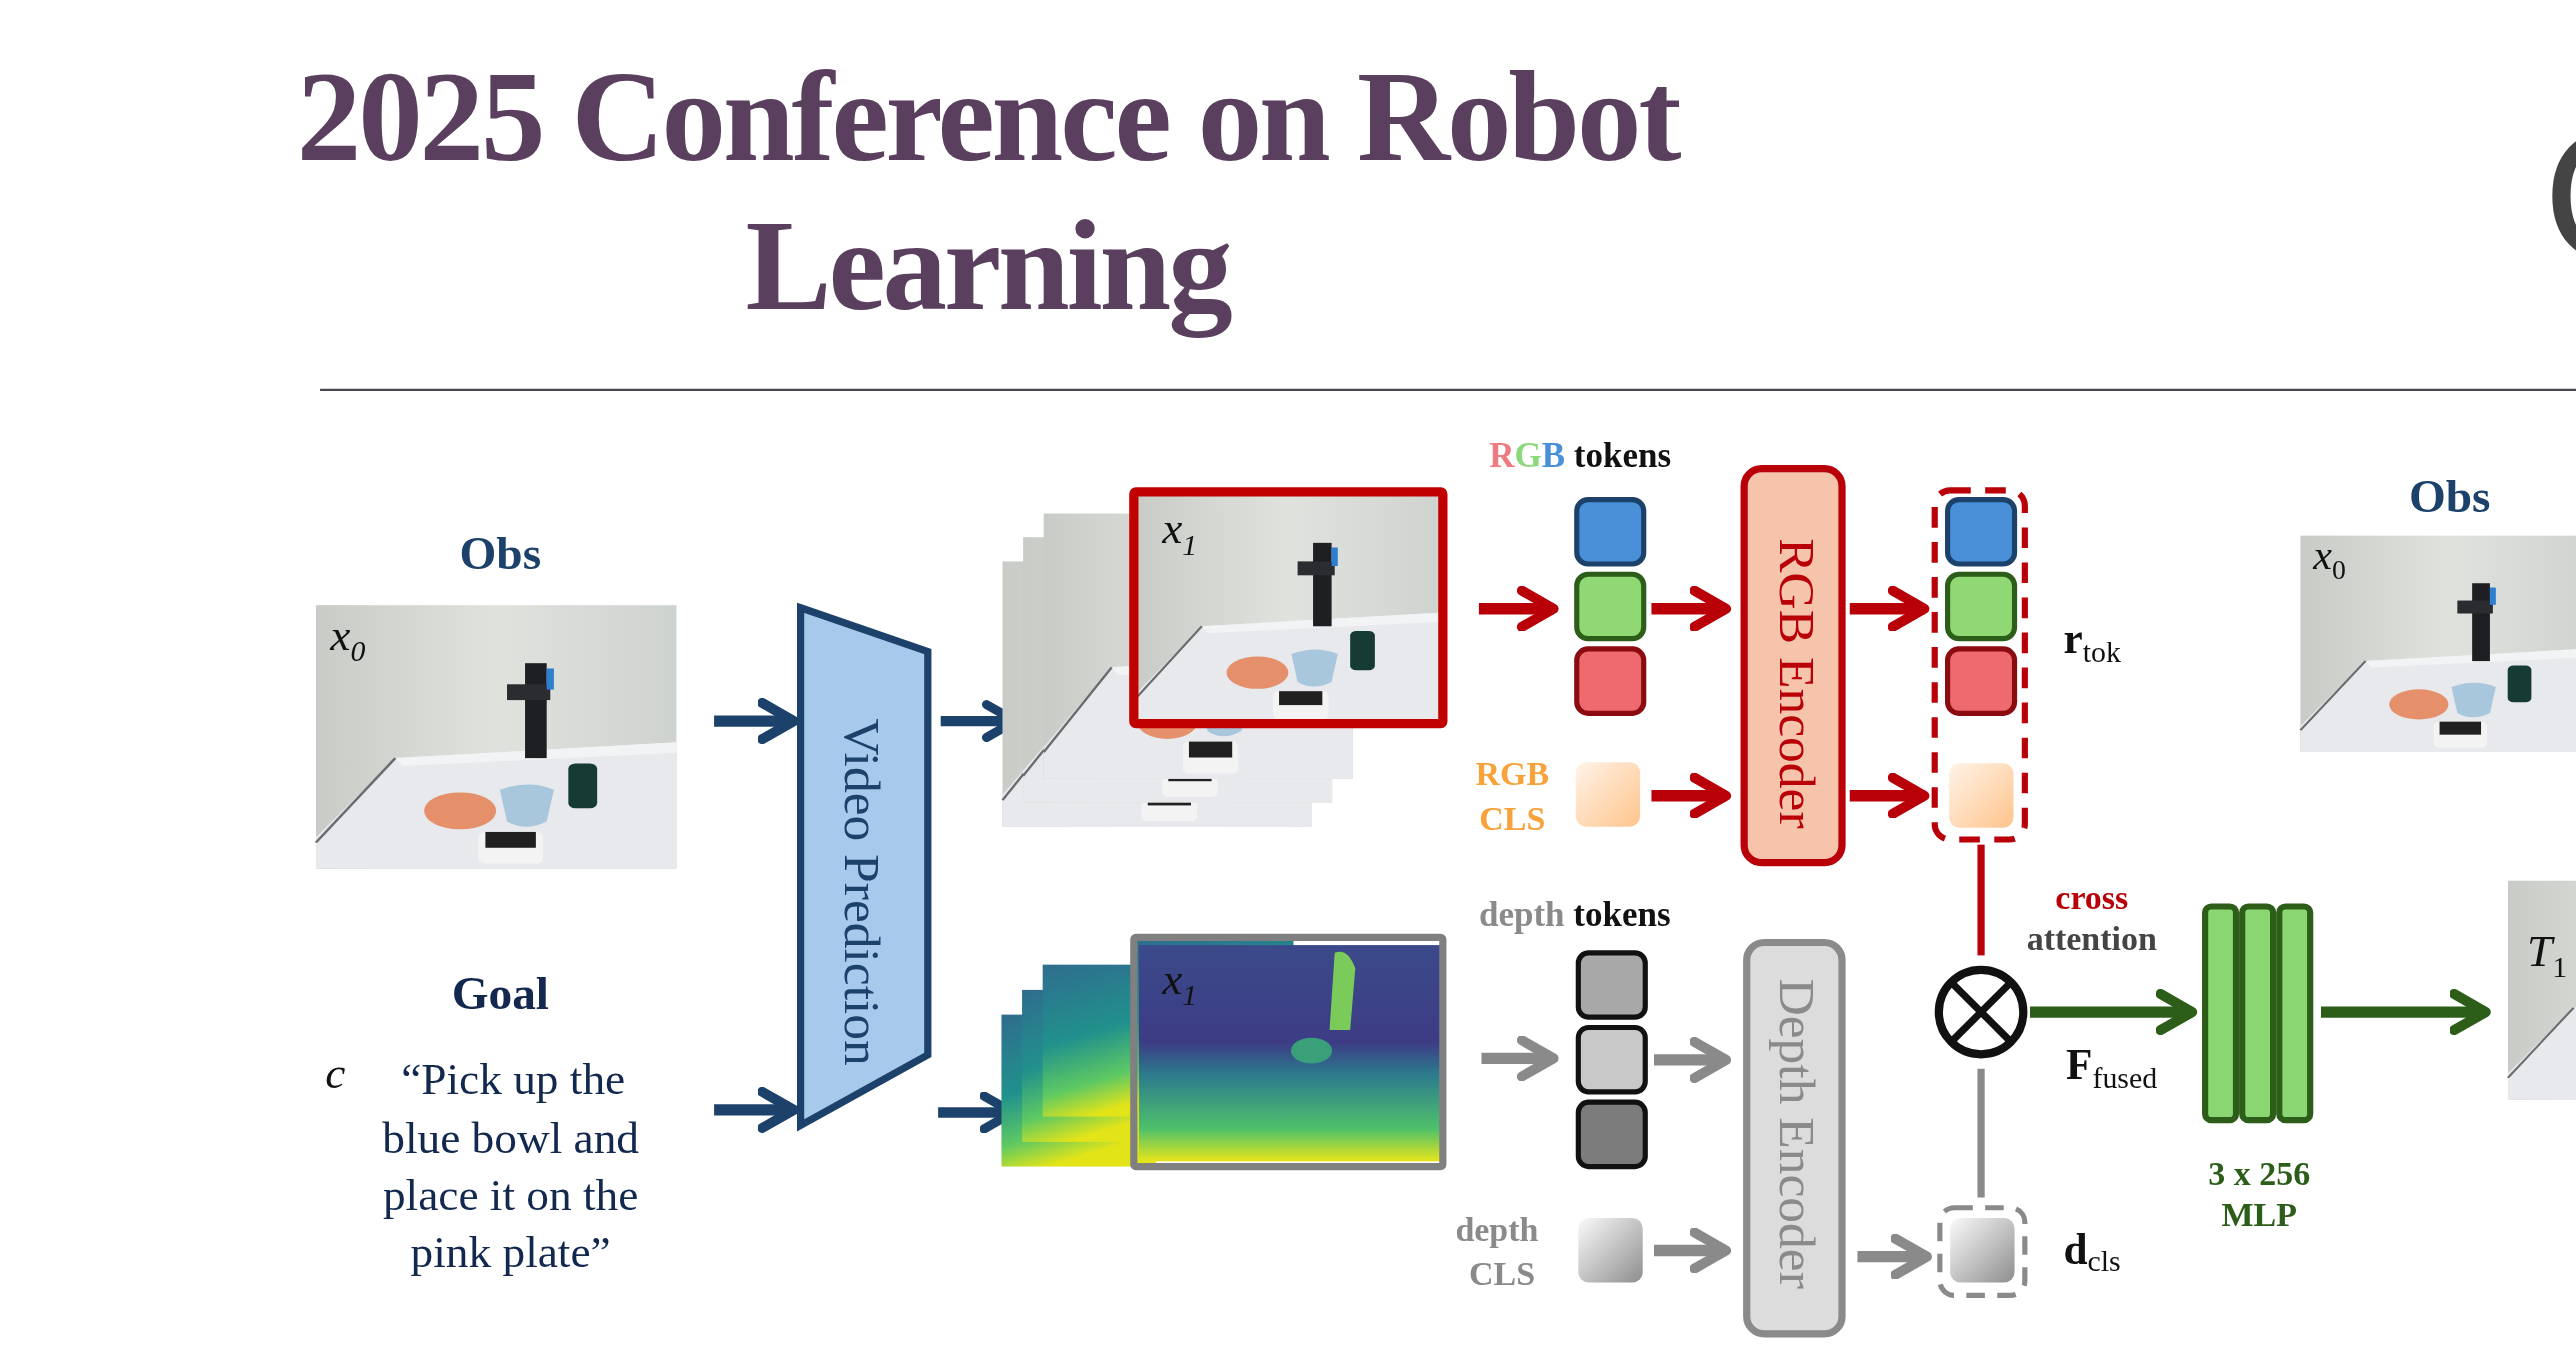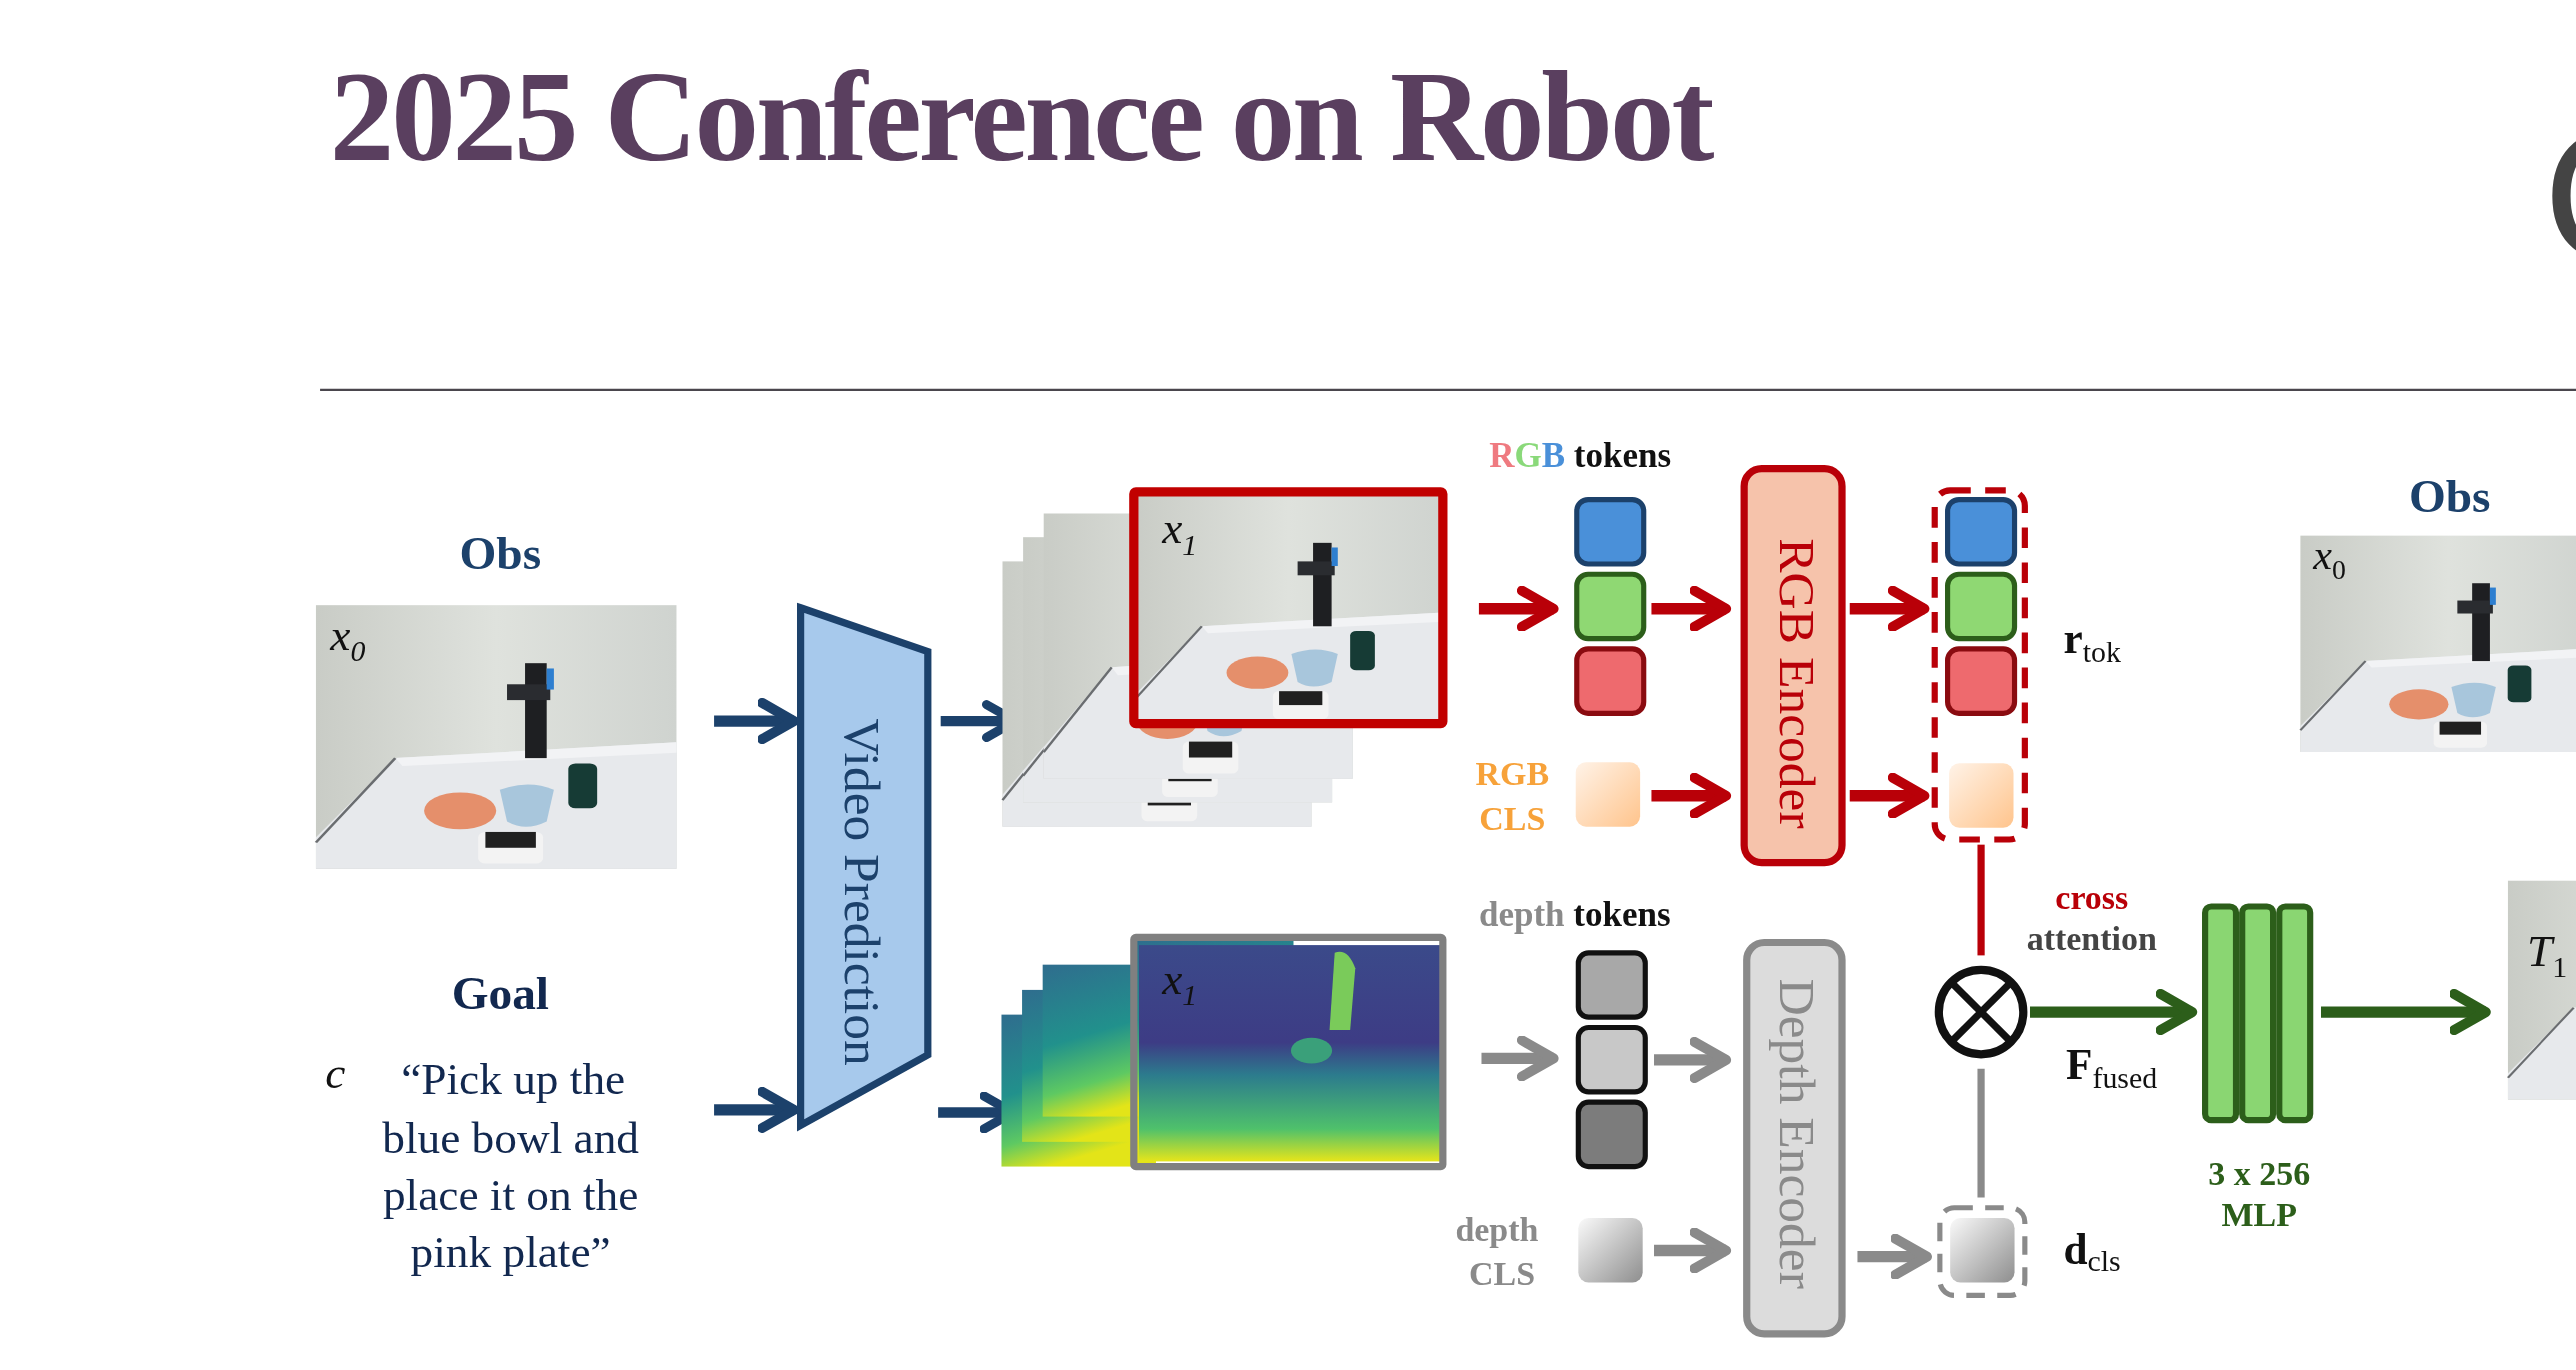--- a/index.html
+++ b/index.html
@@ -1,30 +1,31 @@
 <!DOCTYPE html>
 <html style="font-size:8.2px"><head>
 <meta charset="utf-8">
 <style>
   html, body { margin: 0; padding: 0; background: #ffffff; }
   body { width: 3221px; height: 1370px; position: relative; overflow: hidden; }
   #stage { position: absolute; left: 0; top: 0; width: 3221px; height: 1370px; }
   .serif { font-family: "Liberation Serif", "DejaVu Serif", serif; }
   .sans { font-family: "DejaVu Sans", "Liberation Sans", sans-serif; }
-  .title-line { position: absolute; width: 1649px; left: 196px; text-align: center;
+  .title-line { position: absolute; width: 1649px; left: 163px; text-align: center;
     font-family: "Liberation Serif", "DejaVu Serif", serif; font-weight: bold;
     color: #5a3f5f; font-size: 129px; line-height: 1; letter-spacing: -3.1px; }
   #title-1 { top: 52px; }
   #title-2 { top: 201px; }
 </style>
 </head>
 <body>
 
 <div id="stage">
   <div id="title-1" class="title-line">2025 Conference on Robot</div>
+  <div id="title-2" class="title-line">Learning</div>
 
   <svg width="3221" height="1370" viewBox="0 0 6251 2660" xmlns="http://www.w3.org/2000/svg" style="position:absolute;left:0;top:0">
     <defs>
       <marker id="ah-navy" viewBox="0 0 10 10" refX="8" refY="5" markerWidth="4" markerHeight="4" orient="auto-start-reverse">
           <path d="M1,1 L8,5 L1,9" fill="none" stroke="#1c416b" stroke-width="2.2" stroke-linecap="round" stroke-linejoin="round"></path>
         </marker>
       <marker id="ah-red" viewBox="0 0 10 10" refX="8" refY="5" markerWidth="4" markerHeight="4" orient="auto">
           <path d="M1,1 L8,5 L1,9" fill="none" stroke="#b90008" stroke-width="2.2" stroke-linecap="round" stroke-linejoin="round"></path>
         </marker>
       <marker id="ah-gray" viewBox="0 0 10 10" refX="8" refY="5" markerWidth="4" markerHeight="4" orient="auto">

